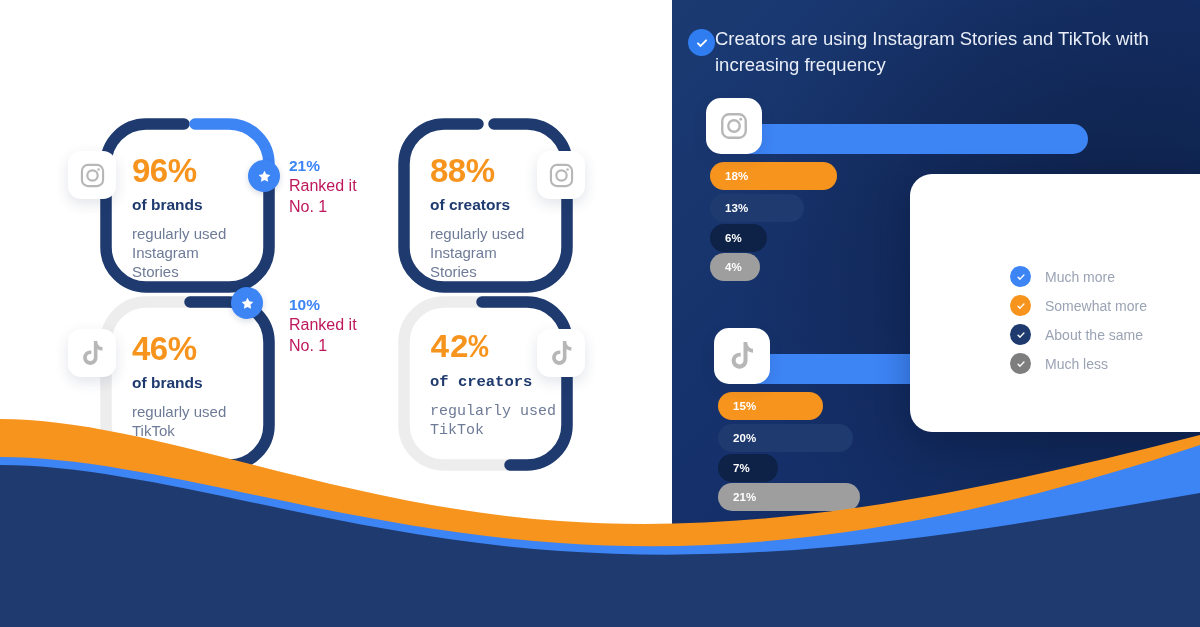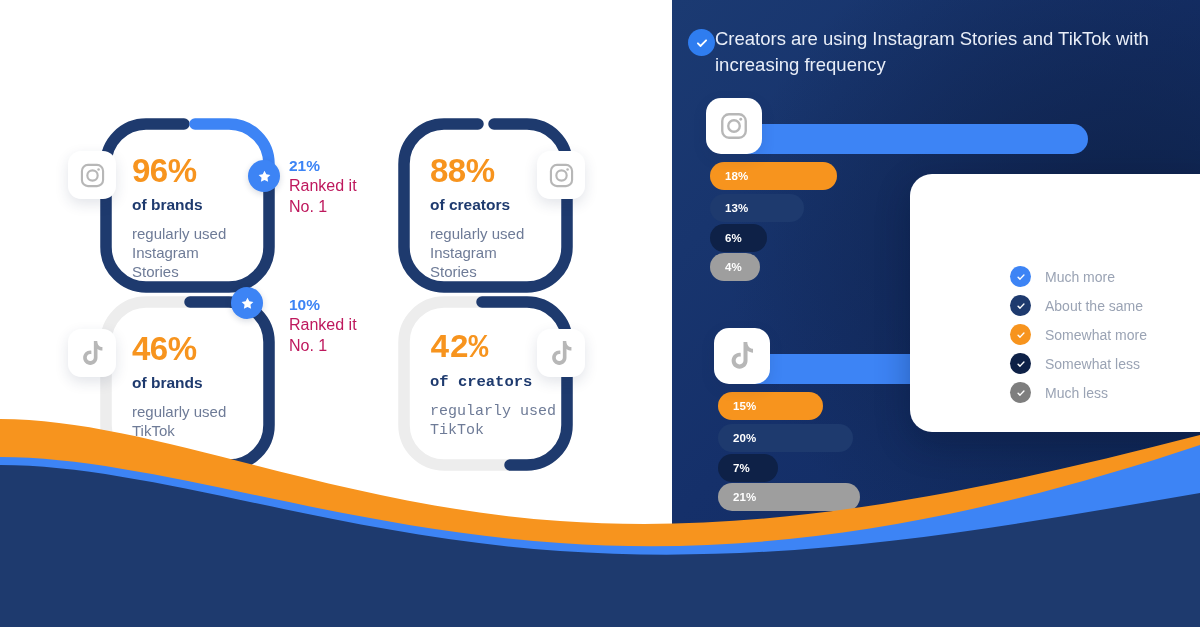--- a/index.html
+++ b/index.html
@@ -295,45 +295,37 @@
         <div class="legend-row">
           <span class="legend-dot" style="background:#3D84F5;">
             <svg width="10" height="10" viewBox="0 0 24 24" fill="none" stroke="#ffffff" stroke-width="3.4" stroke-linecap="round" stroke-linejoin="round">
                 <path d="M5 12.5l4.6 4.6L19 7.4"></path>
               </svg>
           </span>
           <span class="legend-text">Much more</span>
         </div>
 
         <div class="legend-row">
+          <span class="legend-dot" style="background:#F7941E;">
+            <svg width="10" height="10" viewBox="0 0 24 24" fill="none" stroke="#ffffff" stroke-width="3.4" stroke-linecap="round" stroke-linejoin="round">
+                <path d="M5 12.5l4.6 4.6L19 7.4"></path>
+              </svg>
+          </span>
+          <span class="legend-text">Somewhat more</span>
+        </div>
+
+        <div class="legend-row">
           <span class="legend-dot" style="background:#1E3A6E;">
             <svg width="10" height="10" viewBox="0 0 24 24" fill="none" stroke="#ffffff" stroke-width="3.4" stroke-linecap="round" stroke-linejoin="round">
                 <path d="M5 12.5l4.6 4.6L19 7.4"></path>
               </svg>
           </span>
           <span class="legend-text">About the same</span>
         </div>
 
-        <div class="legend-row">
-          <span class="legend-dot" style="background:#F7941E;">
-            <svg width="10" height="10" viewBox="0 0 24 24" fill="none" stroke="#ffffff" stroke-width="3.4" stroke-linecap="round" stroke-linejoin="round">
-                <path d="M5 12.5l4.6 4.6L19 7.4"></path>
-              </svg>
-          </span>
-          <span class="legend-text">Somewhat more</span>
-        </div>
-
-        <div class="legend-row">
-          <span class="legend-dot" style="background:#0E2147;">
-            <svg width="10" height="10" viewBox="0 0 24 24" fill="none" stroke="#ffffff" stroke-width="3.4" stroke-linecap="round" stroke-linejoin="round">
-                <path d="M5 12.5l4.6 4.6L19 7.4"></path>
-              </svg>
-          </span>
-          <span class="legend-text">Somewhat less</span>
-        </div>
 
         <div class="legend-row">
           <span class="legend-dot" style="background:#7E7E7E;">
             <svg width="10" height="10" viewBox="0 0 24 24" fill="none" stroke="#ffffff" stroke-width="3.4" stroke-linecap="round" stroke-linejoin="round">
                 <path d="M5 12.5l4.6 4.6L19 7.4"></path>
               </svg>
           </span>
           <span class="legend-text">Much less</span>
         </div>
 

